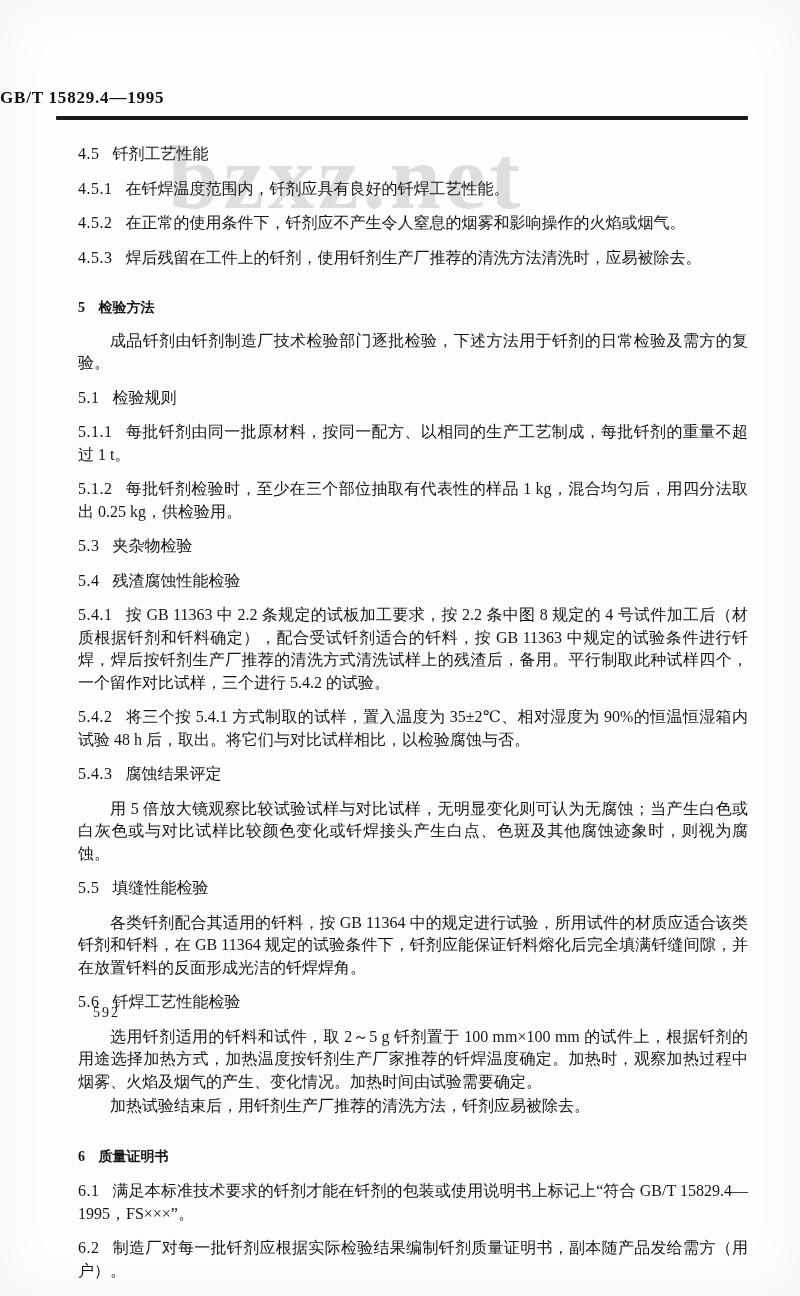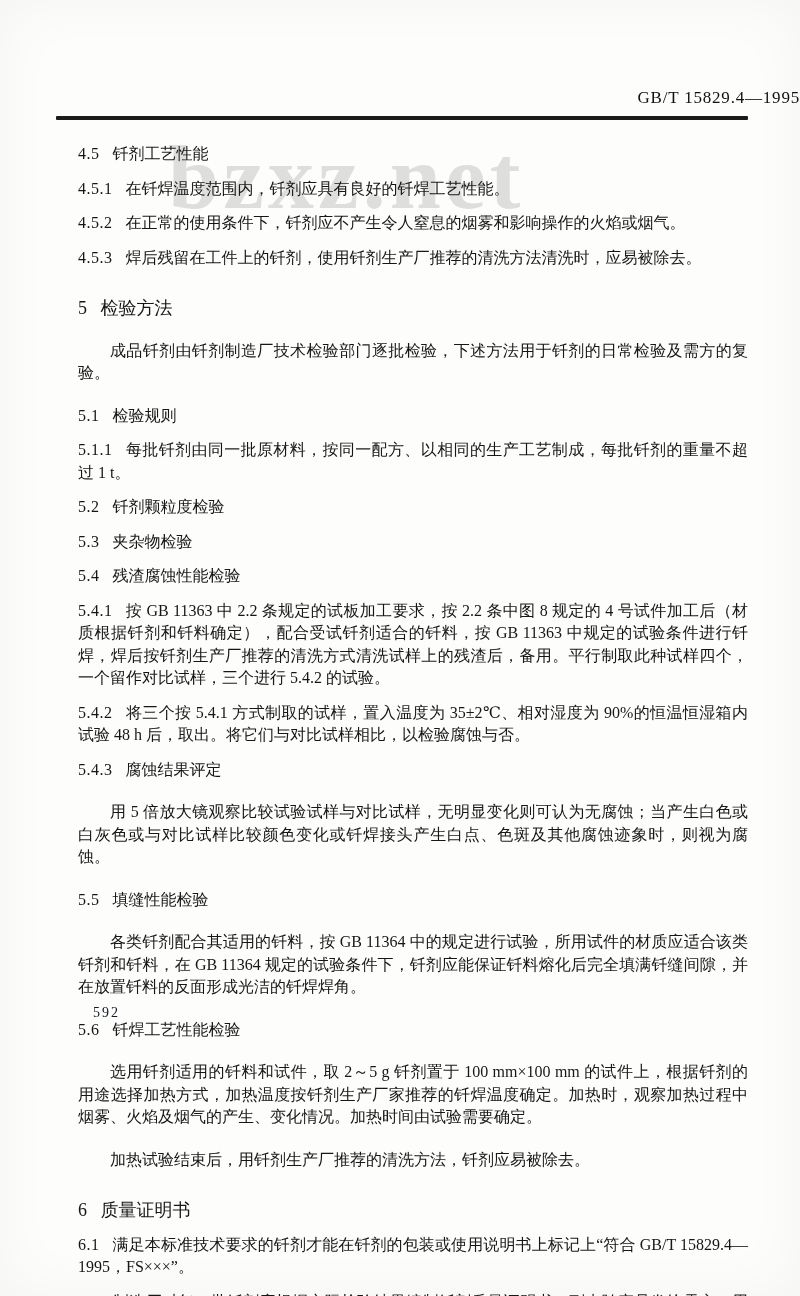--- a/index.html
+++ b/index.html
@@ -7,21 +7,21 @@
     position:relative;
     width:800px;height:1296px;
     background:#fdfdfc;
     font-family:"Liberation Serif","DejaVu Serif",serif;
     color:#161616;
     overflow:hidden;
     box-shadow:inset 0 0 60px rgba(0,0,0,0.04);
   }
   .doc-header{
     position:absolute;top:88px;left:0;width:100%;
-    text-align:right;font-weight:normal;font-size:17px;
+    text-align:left;font-weight:bold;font-size:17px;
     letter-spacing:0.8px;color:#111;
   }
   .header-rule{
     position:absolute;top:116px;left:56px;width:692px;height:4px;
     background:#1b1b1b;border-radius:1px;
   }
   .watermark{
     position:absolute;top:124px;left:168px;
     font-family:Liberation Serif, serif;
     font-weight:800;font-size:92px;letter-spacing:4px;
@@ -31,23 +31,23 @@
   .doc-body{
     position:absolute;top:131px;left:78px;width:670px;
     z-index:2;font-size:16px;line-height:22.5px;
   }
   .blk{margin:0;padding:0;text-align:justify;}
   .blk .num{
     font-family:"Liberation Serif","DejaVu Serif",serif;
     padding-right:13px;letter-spacing:0.5px;
   }
   .clause{margin:12px 0;}
-  .para{text-indent:2em;margin:20px 0;}
+  .para{text-indent:2em;margin:2px 0;}
   .section{
-    font-weight:normal;font-size:18px;
+    font-weight:bold;font-size:14px;
     margin:28px 0 10px 0;
   }
   .page-number{
     position:absolute;top:1005px;left:93px;z-index:2;
     font-size:14px;color:#0f172a;letter-spacing:2px;
   }
 </style>
 </head>
 <body>
 
@@ -57,21 +57,21 @@
   <div class="header-rule"></div>
   <div class="doc-body">
       <p class="blk clause"><span class="num">4.5</span><span>钎剂工艺性能</span></p>
       <p class="blk clause"><span class="num">4.5.1</span><span>在钎焊温度范围内，钎剂应具有良好的钎焊工艺性能。</span></p>
       <p class="blk clause"><span class="num">4.5.2</span><span>在正常的使用条件下，钎剂应不产生令人窒息的烟雾和影响操作的火焰或烟气。</span></p>
       <p class="blk clause"><span class="num">4.5.3</span><span>焊后残留在工件上的钎剂，使用钎剂生产厂推荐的清洗方法清洗时，应易被除去。</span></p>
       <p class="blk section"><span class="num">5</span><span>检验方法</span></p>
       <p class="blk para"><span>成品钎剂由钎剂制造厂技术检验部门逐批检验，下述方法用于钎剂的日常检验及需方的复验。</span></p>
       <p class="blk clause"><span class="num">5.1</span><span>检验规则</span></p>
       <p class="blk clause"><span class="num">5.1.1</span><span>每批钎剂由同一批原材料，按同一配方、以相同的生产工艺制成，每批钎剂的重量不超过 1 t。</span></p>
-      <p class="blk clause"><span class="num">5.2</span><span>钎剂颗粒度检验</span></p>
+      <p class="blk clause"><span class="num">5.1.2</span><span>每批钎剂检验时，至少在三个部位抽取有代表性的样品 1 kg，混合均匀后，用四分法取出 0.25 kg，供检验用。</span></p>
       <p class="blk clause"><span class="num">5.3</span><span>夹杂物检验</span></p>
       <p class="blk clause"><span class="num">5.4</span><span>残渣腐蚀性能检验</span></p>
       <p class="blk clause"><span class="num">5.4.1</span><span>按 GB 11363 中 2.2 条规定的试板加工要求，按 2.2 条中图 8 规定的 4 号试件加工后（材质根据钎剂和钎料确定），配合受试钎剂适合的钎料，按 GB 11363 中规定的试验条件进行钎焊，焊后按钎剂生产厂推荐的清洗方式清洗试样上的残渣后，备用。平行制取此种试样四个，一个留作对比试样，三个进行 5.4.2 的试验。</span></p>
       <p class="blk clause"><span class="num">5.4.2</span><span>将三个按 5.4.1 方式制取的试样，置入温度为 35±2℃、相对湿度为 90%的恒温恒湿箱内试验 48 h 后，取出。将它们与对比试样相比，以检验腐蚀与否。</span></p>
       <p class="blk clause"><span class="num">5.4.3</span><span>腐蚀结果评定</span></p>
       <p class="blk para"><span>用 5 倍放大镜观察比较试验试样与对比试样，无明显变化则可认为无腐蚀；当产生白色或白灰色或与对比试样比较颜色变化或钎焊接头产生白点、色斑及其他腐蚀迹象时，则视为腐蚀。</span></p>
       <p class="blk clause"><span class="num">5.5</span><span>填缝性能检验</span></p>
       <p class="blk para"><span>各类钎剂配合其适用的钎料，按 GB 11364 中的规定进行试验，所用试件的材质应适合该类钎剂和钎料，在 GB 11364 规定的试验条件下，钎剂应能保证钎料熔化后完全填满钎缝间隙，并在放置钎料的反面形成光洁的钎焊焊角。</span></p>
       <p class="blk clause"><span class="num">5.6</span><span>钎焊工艺性能检验</span></p>
       <p class="blk para"><span>选用钎剂适用的钎料和试件，取 2～5 g 钎剂置于 100 mm×100 mm 的试件上，根据钎剂的用途选择加热方式，加热温度按钎剂生产厂家推荐的钎焊温度确定。加热时，观察加热过程中烟雾、火焰及烟气的产生、变化情况。加热时间由试验需要确定。</span></p>

